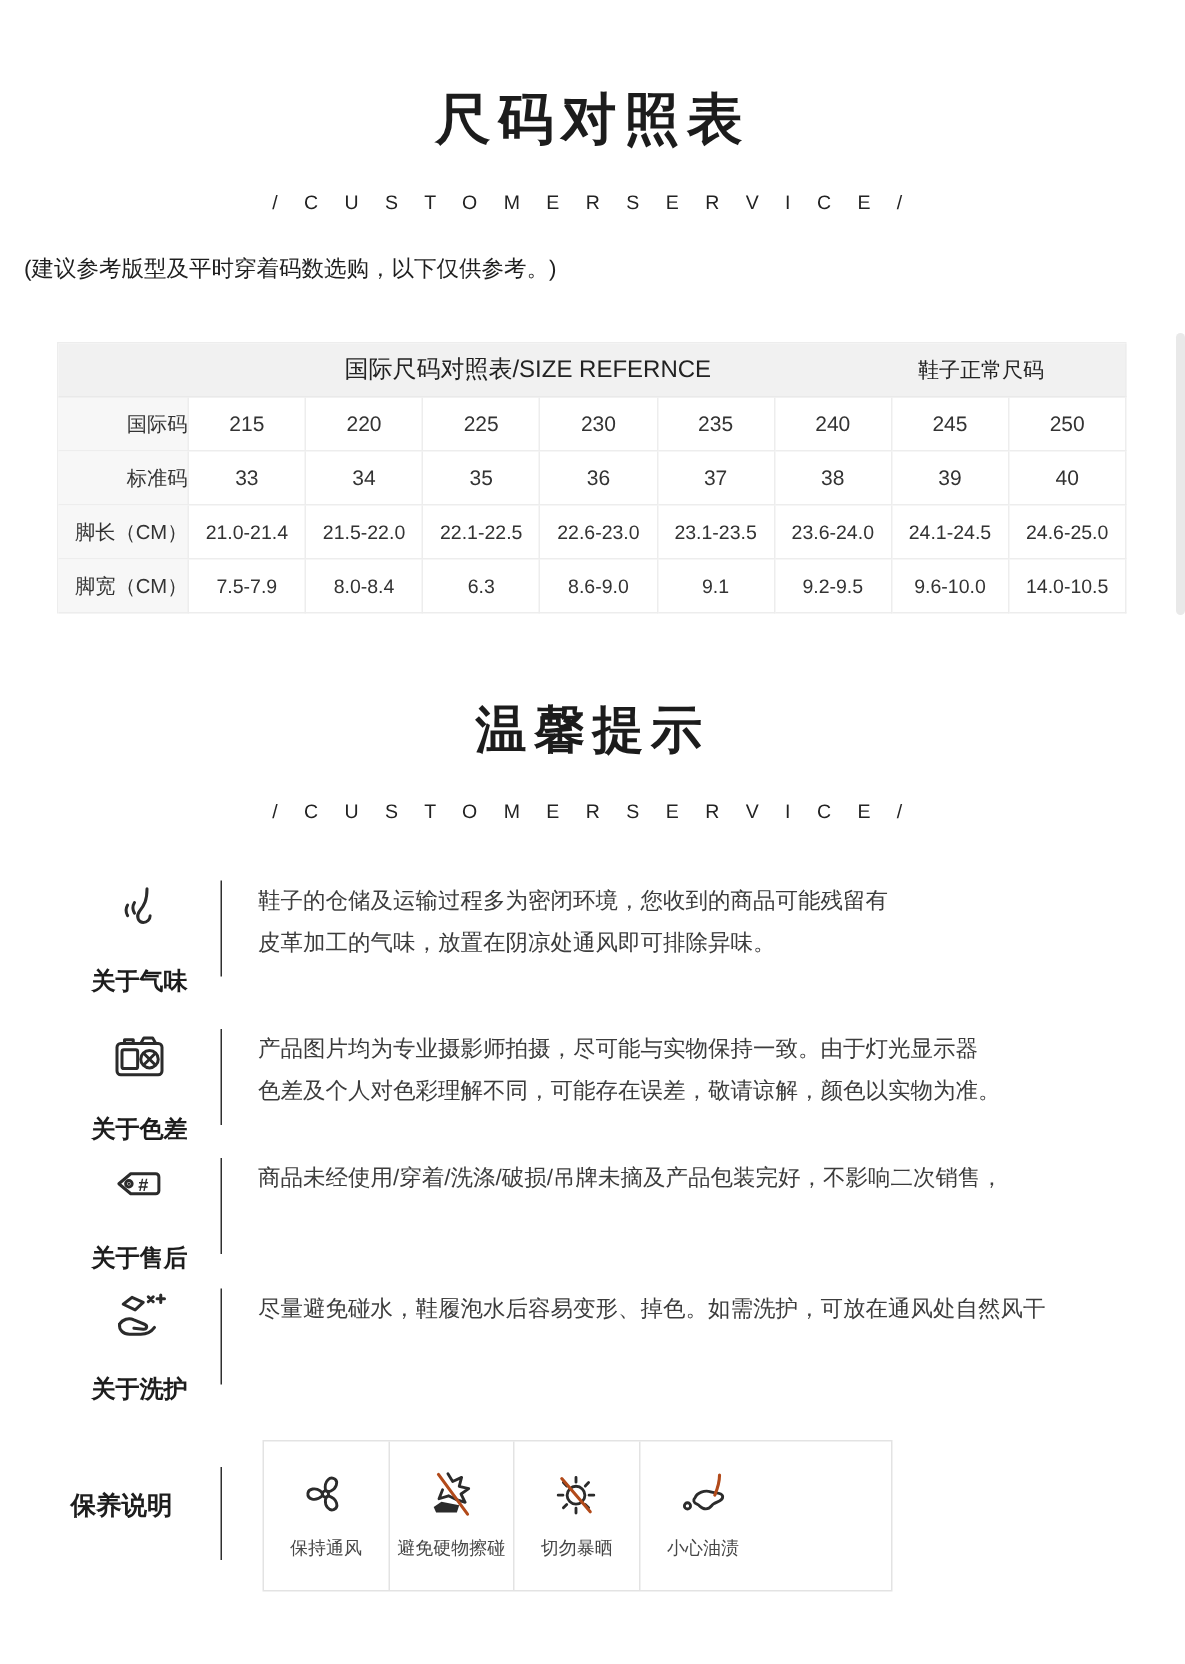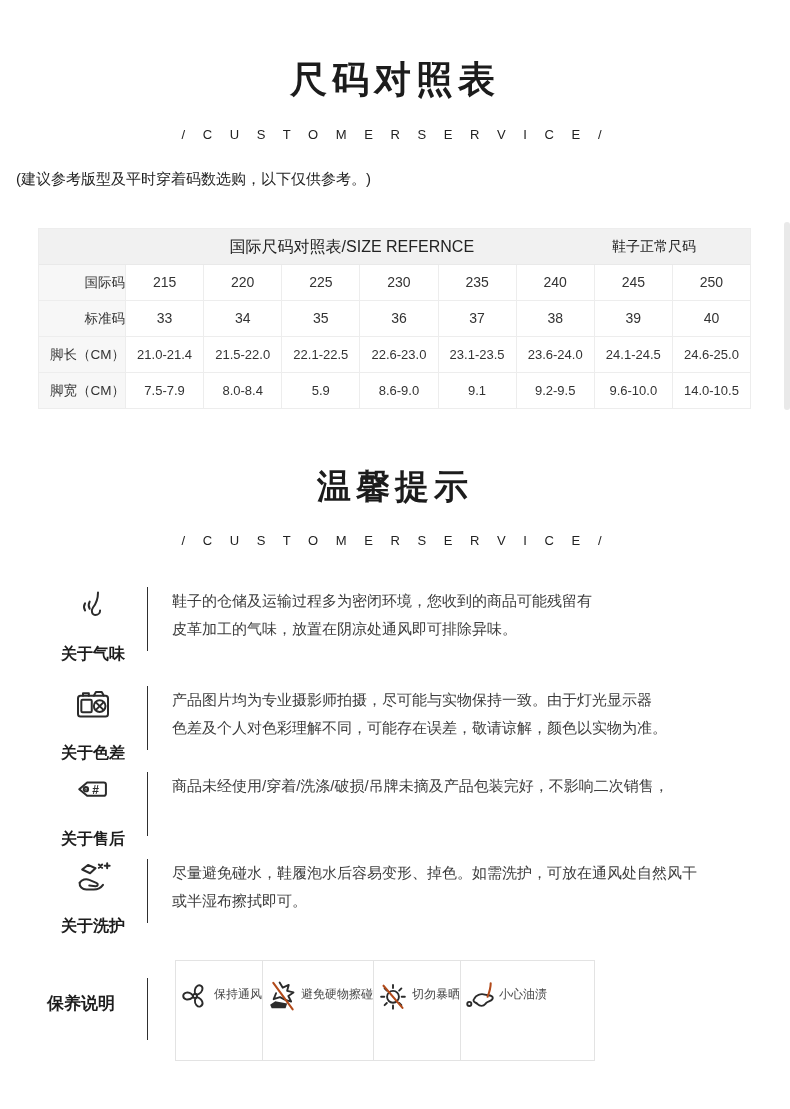--- a/index.html
+++ b/index.html
@@ -40,22 +40,22 @@
   .tip-divider{position:absolute;left:109px;top:4px;width:1px;height:64px;background:#2f2f2f;}
   .tip-text{position:absolute;left:134px;top:4px;font-size:15px;line-height:28px;
             color:#3c3c3c;white-space:nowrap;}
 
   
   .care-label{position:absolute;left:47px;top:992px;font-size:17px;font-weight:bold;color:#1d1d1d;}
   .care-divider{position:absolute;left:147px;top:978px;width:1px;height:62px;background:#2f2f2f;}
   .care-boxes{position:absolute;left:175px;top:960px;width:420px;height:101px;
               display:grid;grid-template-columns:repeat(5,1fr);
               border:1px solid #e3e3e3;box-sizing:border-box;}
-  .care-box{border-right:1px solid #e3e3e3;display:flex;
-            padding-top:16px;box-sizing:border-box;}
+  .care-box{border-right:1px solid #e3e3e3;display:flex;flex-direction:column;
+            align-items:center;padding-top:16px;box-sizing:border-box;}
   .care-box:last-child{border-right:none;}
   .care-box svg{width:38px;height:38px;display:block;}
   .care-box-label{margin-top:9px;font-size:12px;color:#474747;white-space:nowrap;}
 
   
   .scrollbar-thumb{position:absolute;right:0;top:222px;width:6px;height:188px;
                    background:#e9e9e9;border-radius:3px;}
 
   .ic{stroke:#2b2b2b;stroke-width:2.4;fill:none;stroke-linecap:round;stroke-linejoin:round;}
   .ic-red{stroke:#b24a1a;stroke-width:2.6;fill:none;stroke-linecap:round;}
@@ -102,21 +102,21 @@
     <div class="cell sm">22.1-22.5</div>
     <div class="cell sm">22.6-23.0</div>
     <div class="cell sm">23.1-23.5</div>
     <div class="cell sm">23.6-24.0</div>
     <div class="cell sm">24.1-24.5</div>
     <div class="cell sm">24.6-25.0</div>
 
     <div class="cell rl">脚宽（CM）</div>
     <div class="cell sm">7.5-7.9</div>
     <div class="cell sm">8.0-8.4</div>
-    <div class="cell sm">5.9</div>
+    <div class="cell sm">6.3</div>
     <div class="cell sm">8.6-9.0</div>
     <div class="cell sm">9.1</div>
     <div class="cell sm">9.2-9.5</div>
     <div class="cell sm">9.6-10.0</div>
     <div class="cell sm">14.0-10.5</div>
   </div>
 
   <div class="sec-title t2">温馨提示</div>
   <div class="cs-line cs2">/ C U S T O M E R   S E R V I C E /</div>
 
@@ -178,21 +178,20 @@
         <path class="ic" d="M8 31 c2.5-4 7.5-5.5 11.5-3.5 l8.5 3.5 c2.8 1.2 2 4.2-1 4 l-7.5-.8"></path>
         <path class="ic" d="M8 31 c-.5 4.5 3 8 8 8 h9 c4.5 0 8.5-2 11-5.5"></path>
         <path class="ic" d="M31 9 l4 4 M35 9 l-4 4"></path>
         <path class="ic" d="M41 7.5 v6 M38 10.5 h6"></path>
       </svg>
       <div class="tip-label">关于洗护</div>
     </div>
     <div class="tip-divider"></div>
     <div class="tip-text">
       <div>尽量避免碰水，鞋履泡水后容易变形、掉色。如需洗护，可放在通风处自然风干</div>
-      <div>或半湿布擦拭即可。</div>
     </div>
   </div>
 
   <div class="care-label">保养说明</div>
   <div class="care-divider"></div>
 
   <div class="care-boxes">
 
     <div class="care-box">
       <svg viewBox="0 0 48 48">

